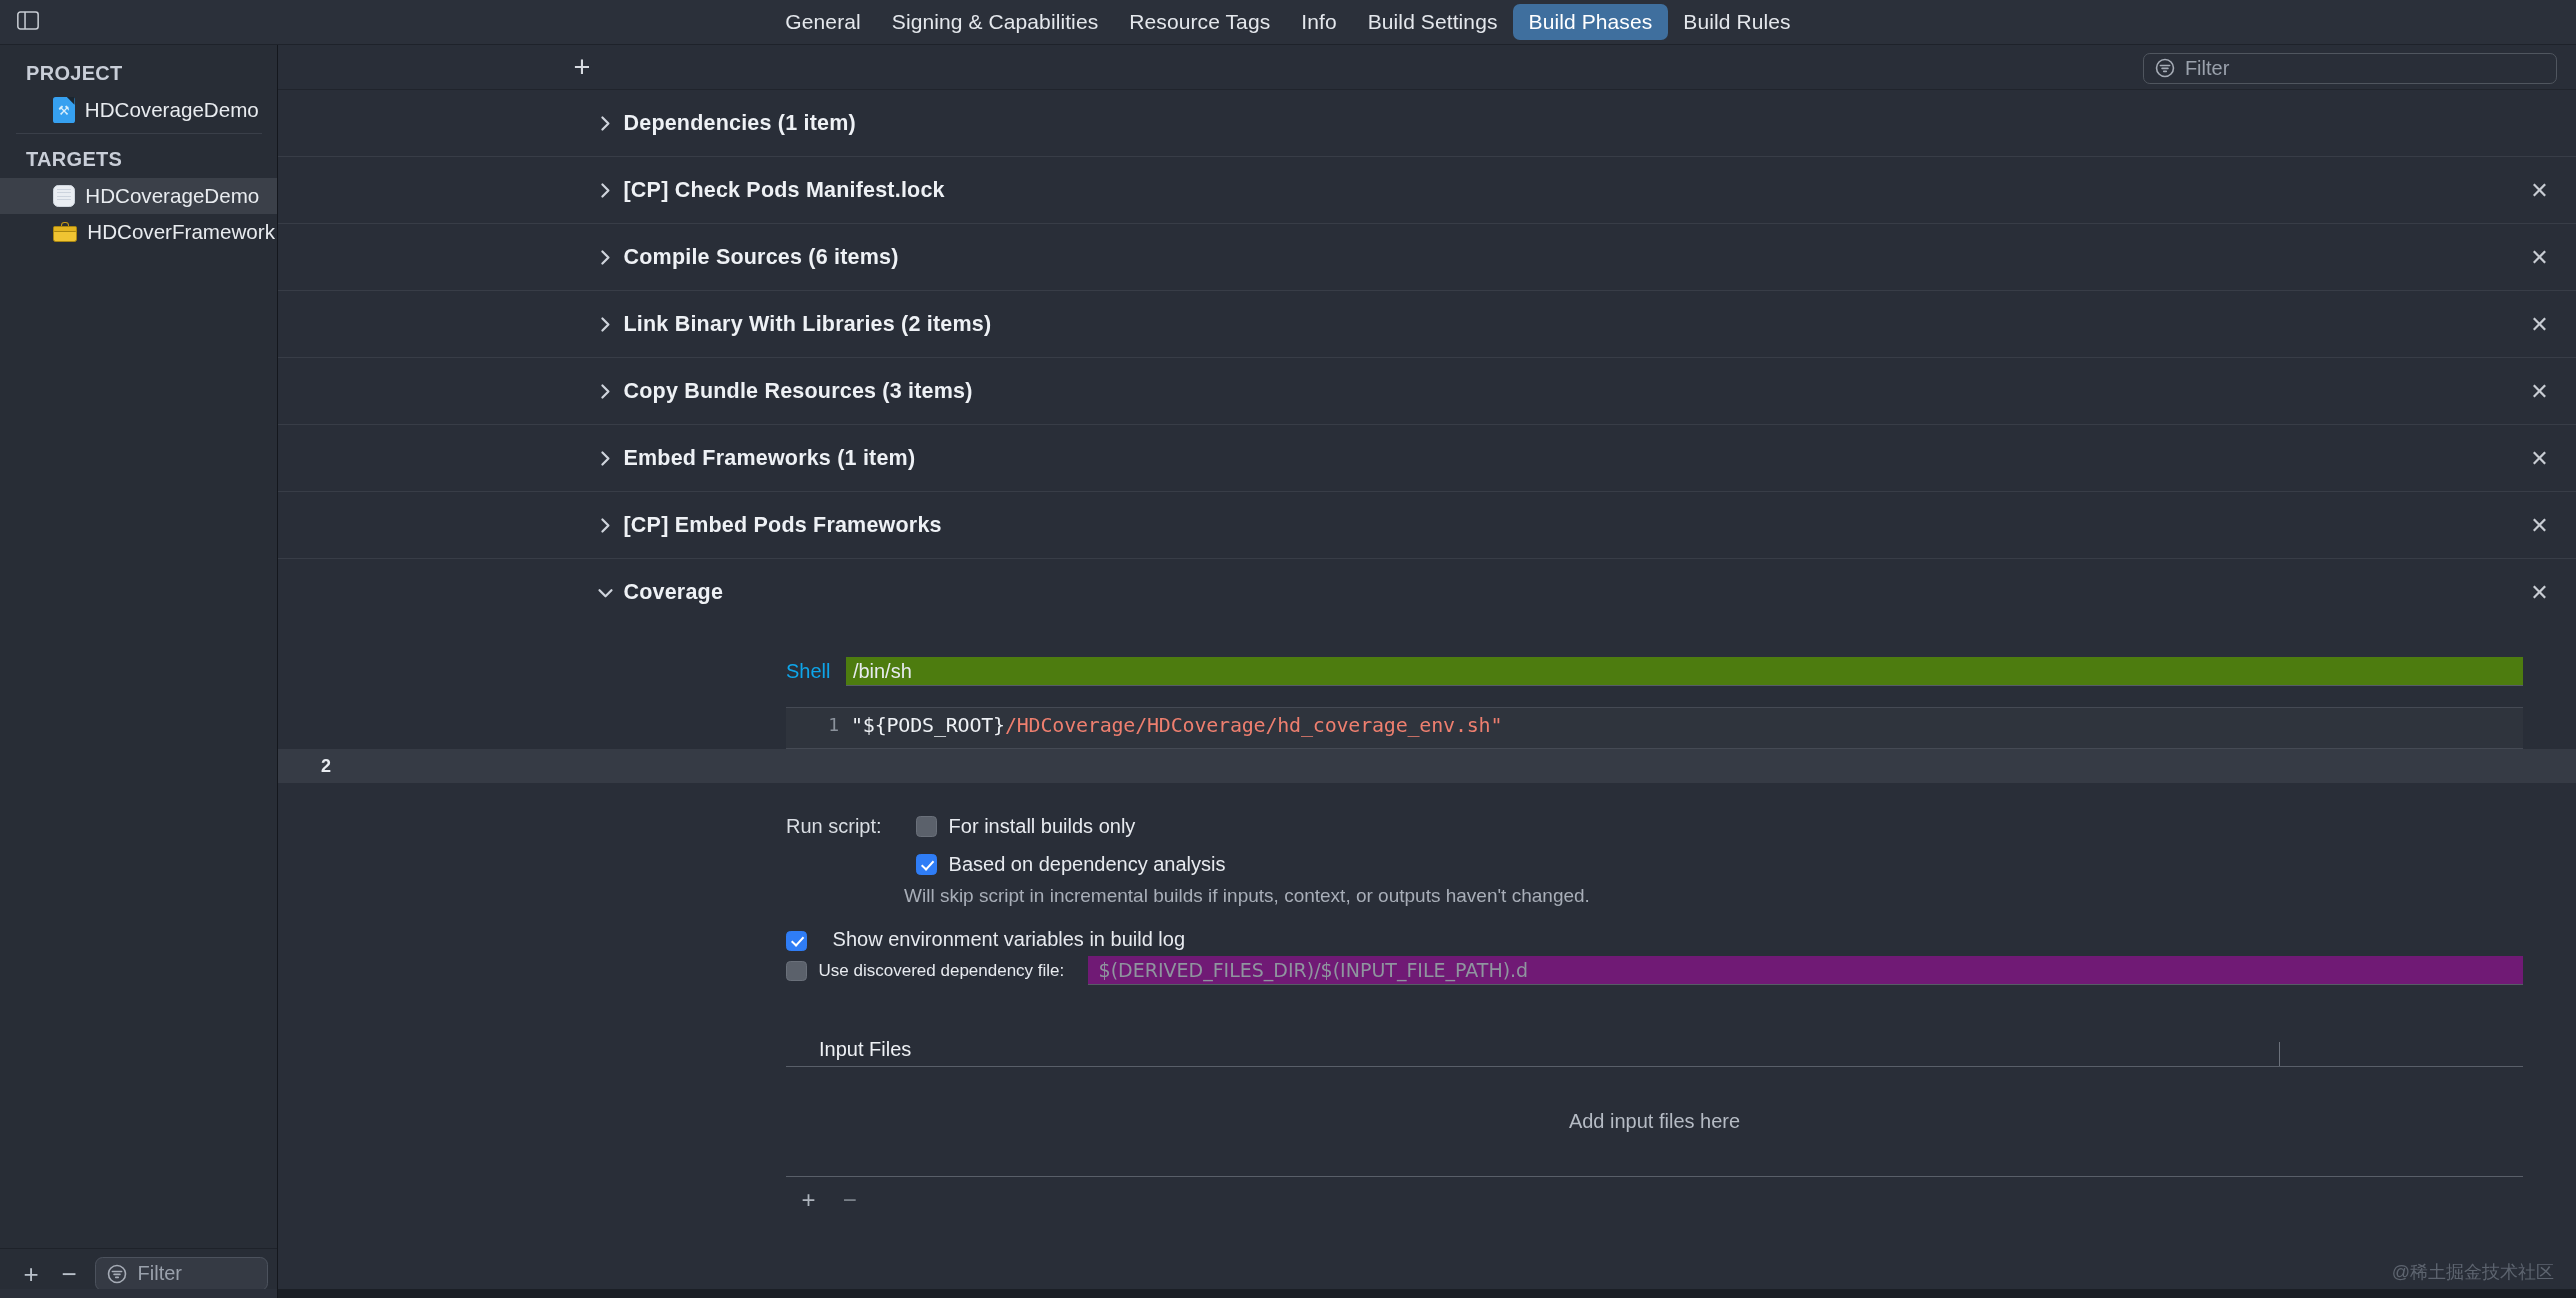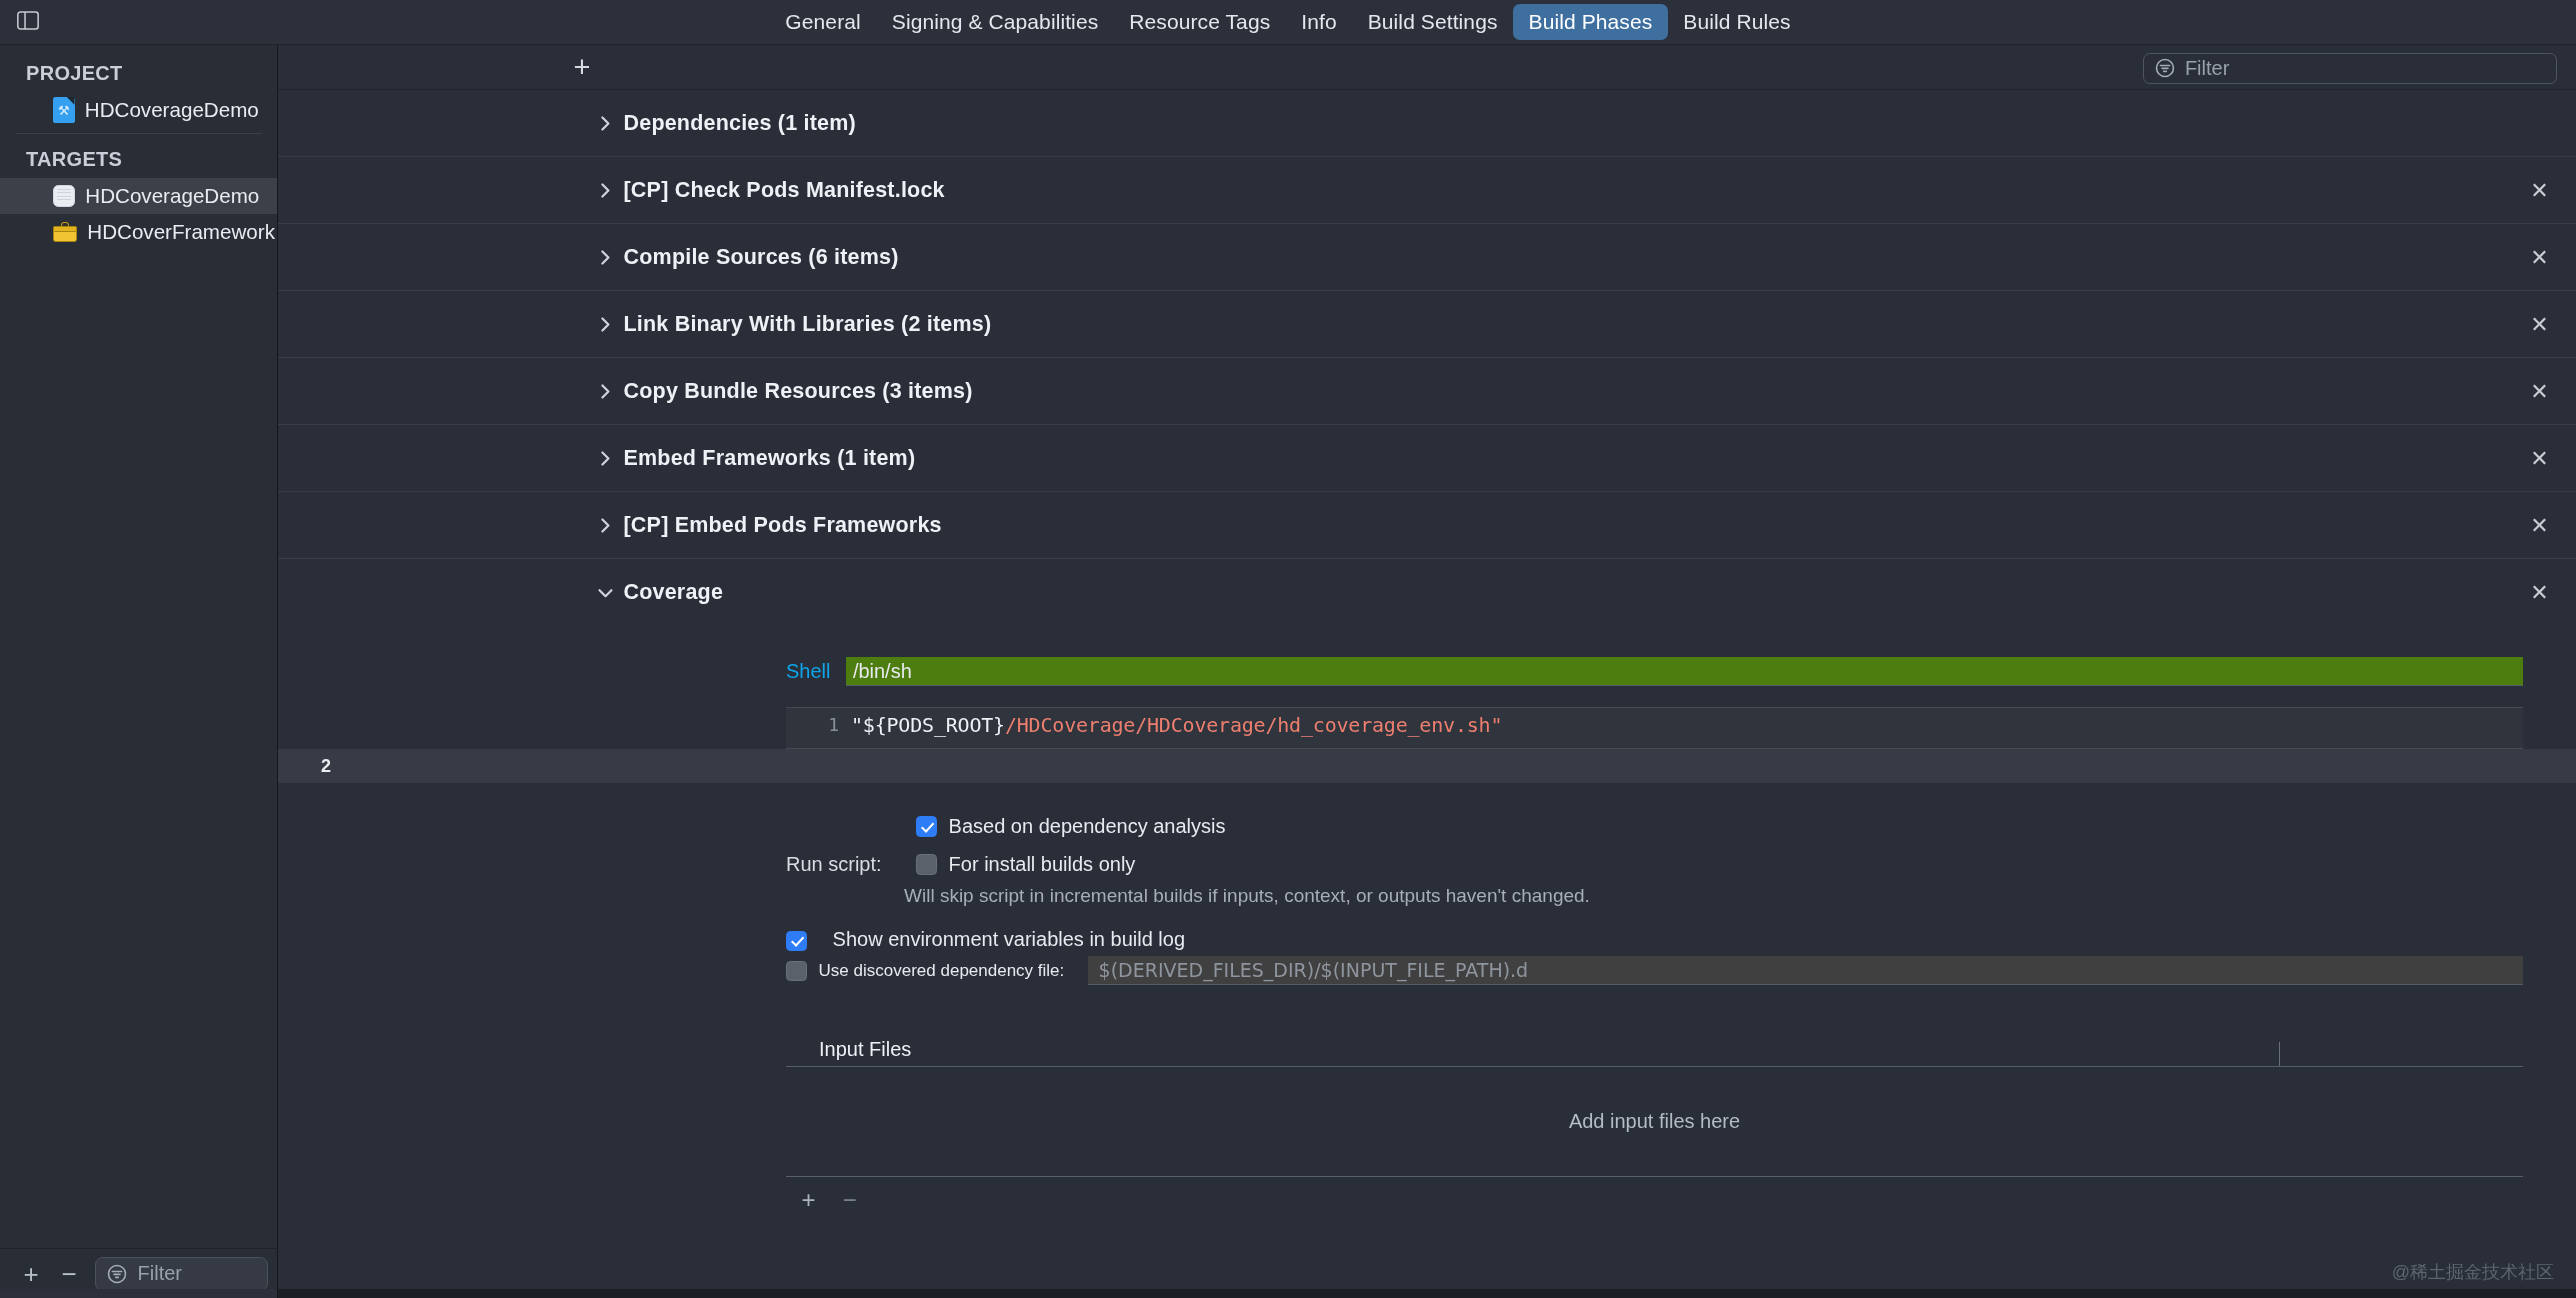--- a/index.html
+++ b/index.html
@@ -449,21 +449,21 @@
     align-items: center;
     gap: 12px;
     height: 39px;
     padding-left: 508px;
     padding-right: 53px;
   }
   .dep-label { font-size: 17px; color: #e7eaef; white-space: nowrap; }
   .dep-field {
     flex: 1 1 auto;
     height: 29px;
-    background: #404040;
+    background: #701a75;
     border-bottom: 0.9px solid #565c66;
     display: flex;
     align-items: center;
     padding-left: 10.3px;
     margin-left: 12px;
   }
   .dep-field .ph {
     font-size: 19px;
     color: #8f959f;
     font-family: "DejaVu Sans", sans-serif;
@@ -769,29 +769,29 @@
             </div>
             <div class="ed-line cur">
               <span class="ed-num">2</span>
               <span class="ed-code"></span>
             </div>
           </div>
 
           <div class="opts">
 
             <div class="opt-line">
+              <span class="opt-label-lead">Run script:</span>
+              <span class="cbox"></span>
+              <span class="opt-text">For install builds only</span>
+            </div>
+
+            <div class="opt-line">
               <span class="opt-indent"></span>
               <span class="cbox checked"></span>
               <span class="opt-text">Based on dependency analysis</span>
-            </div>
-
-            <div class="opt-line">
-              <span class="opt-label-lead">Run script:</span>
-              <span class="cbox"></span>
-              <span class="opt-text">For install builds only</span>
             </div>
 
             <div class="opt-note">Will skip script in incremental builds if inputs, context, or outputs haven't changed.</div>
           </div>
 
           <div class="rows-outdent">
             <div class="row-left">
               <span class="cbox checked"></span>
               <span class="opt-text">Show environment variables in build log</span>
             </div>

